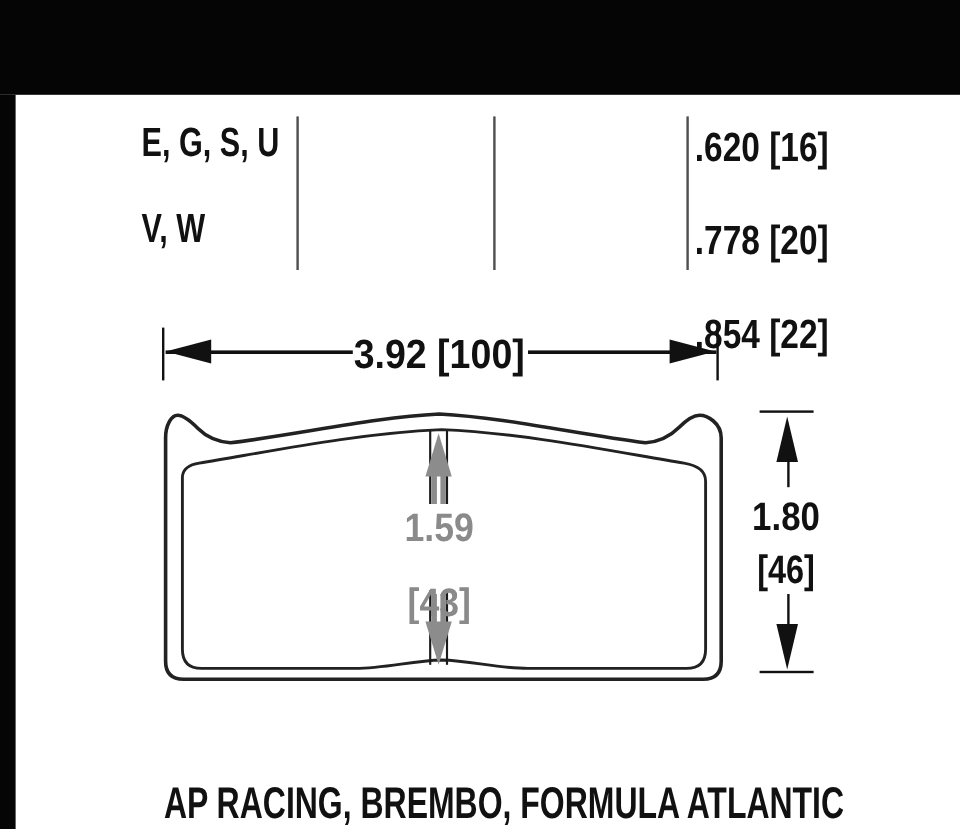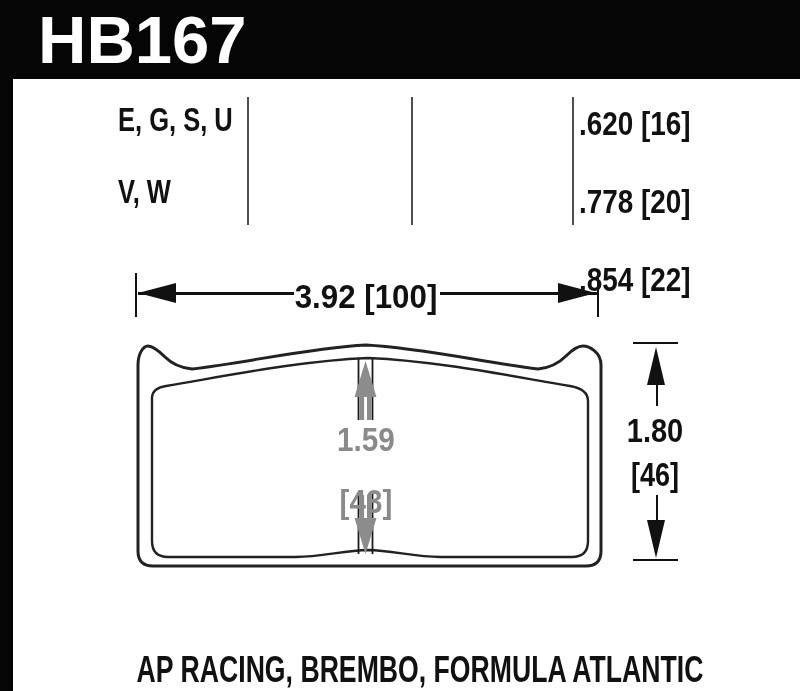--- a/index.html
+++ b/index.html
@@ -69,21 +69,20 @@
   #applications{left:20px;top:649px;width:800px;text-align:center;font-size:37px;
     transform:scaleX(0.72);transform-origin:center top;white-space:pre;letter-spacing:0;}
 </style>
 </head>
 <body>
 
 <div id="canvas">
 
   <div class="abs" id="banner"></div>
   <div class="abs" id="leftbar"></div>
-  <div class="abs" id="part-number">HB167</div>
 
   <div class="abs" id="compounds"><span>E, G, S, U</span><br>
 <span>V, W</span></div>
 
   <div class="abs vdiv" id="vdiv1"></div>
   <div class="abs vdiv" id="vdiv2"></div>
   <div class="abs vdiv" id="vdiv3"></div>
 
   <div class="abs" id="thicknesses"><span>.620 [16]</span><br>
 <span>.778 [20]</span><br>

